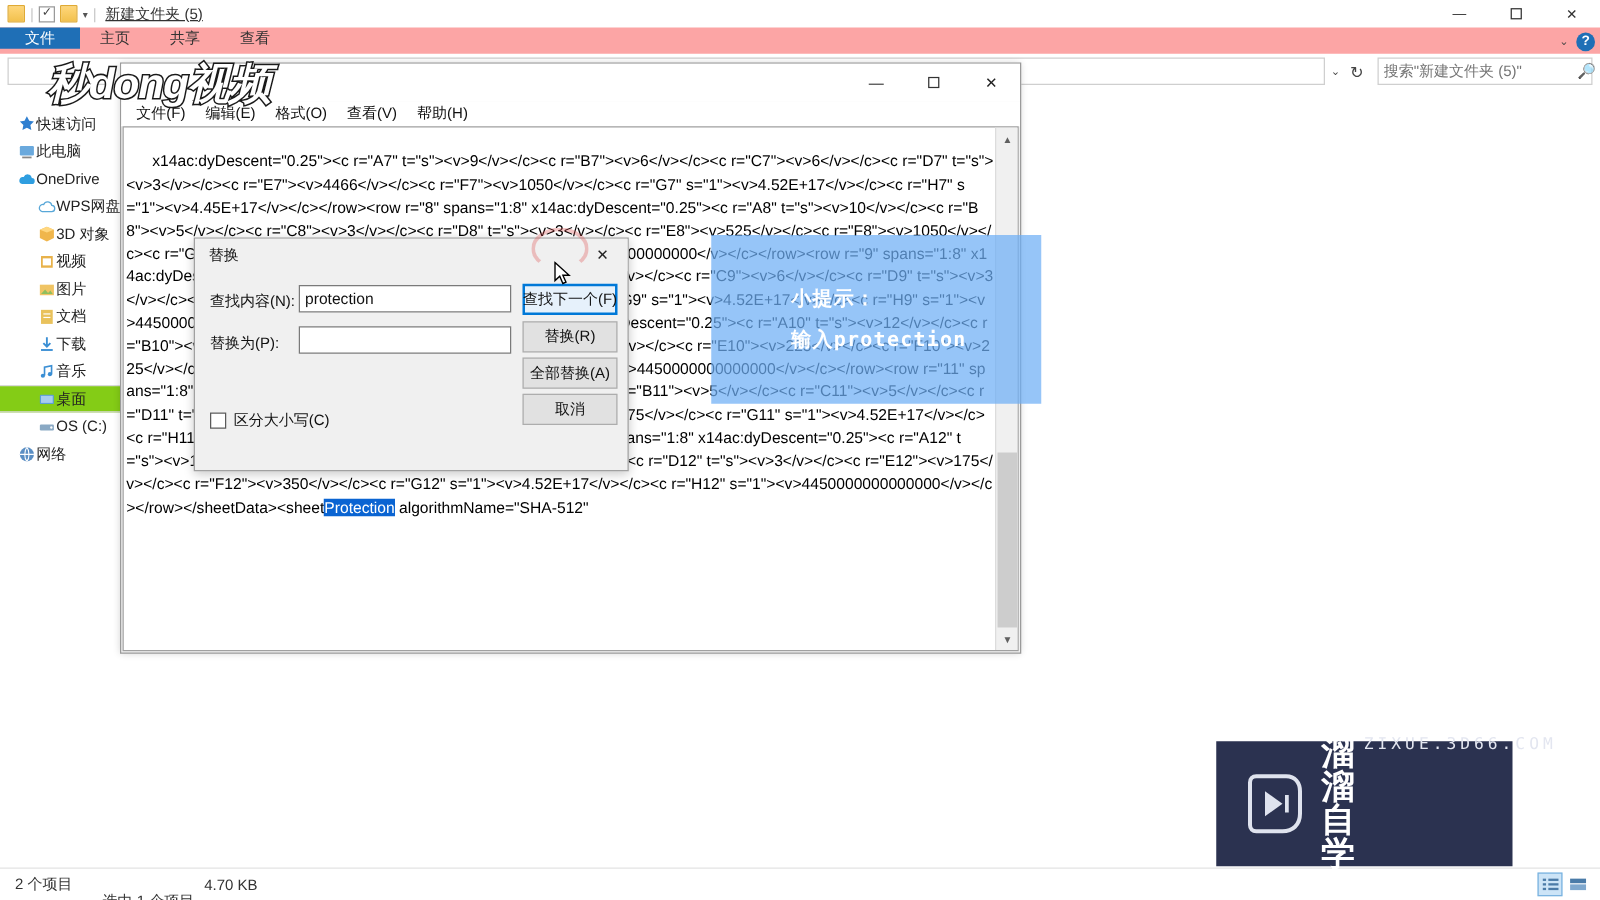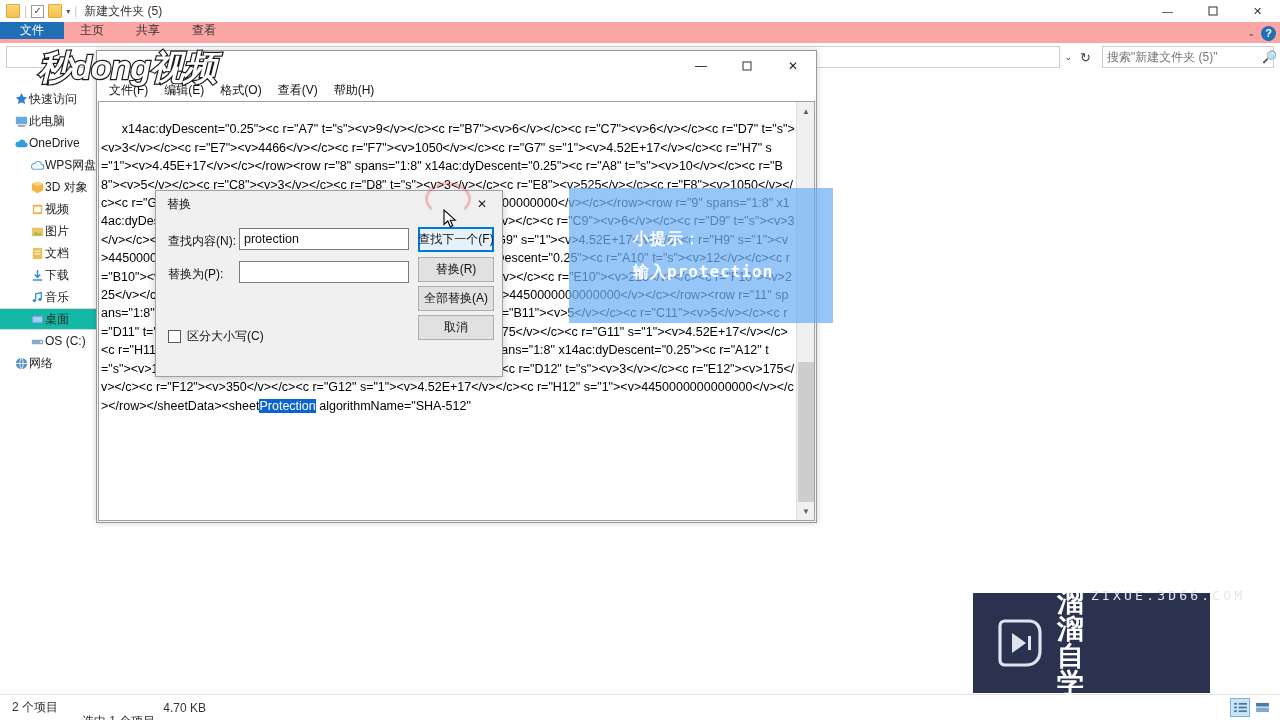--- a/index.html
+++ b/index.html
@@ -24,21 +24,21 @@
     background: linear-gradient(180deg,#ffd77a 0%,#f2c14e 100%);
     border: 1px solid #e0aa33; border-radius: 1px;
   }
   .check-ico {
     width: 13px; height: 13px; border: 1px solid #9a9a9a; background: #fff;
     display: flex; align-items: center; justify-content: center;
     font-size: 10px; color: #444; line-height: 1;
   }
   .qat-sep { color: #c8c8c8; font-size: 12px; }
   .qat-caret { font-size: 8px; color: #555; }
-  .qat-title { font-size: 12px; color: #333; margin-left: 3px; white-space: nowrap; }
+  .qat-title { font-size: 12px; color: #333; margin-left: 3px; white-space: nowrap; text-decoration: underline; }
 
   .win-ctl {
     position: absolute; top: 0; right: 0; height: 22px; display: flex;
   }
   .win-btn {
     width: 45px; height: 22px; display: flex; align-items: center;
     justify-content: center; font-size: 11px; color: #333;
   }
 
   .ribbon-tabs {
@@ -87,21 +87,21 @@
   
   .navpane {
     position: absolute; top: 76px; left: 0; width: 180px; bottom: 26px;
     background: #ffffff; padding-top: 12px; overflow: hidden;
   }
   .nav-item {
     height: 22px; display: flex; align-items: center; gap: 0;
     padding-left: 14px; font-size: 12px; color: #222; white-space: nowrap;
   }
   .nav-item.lvl2 { padding-left: 30px; }
-  .nav-item.sel { background: #14b8a6; border-top:1px solid #d9d9d9; border-bottom:1px solid #d9d9d9;}
+  .nav-item.sel { background: #84cc16; border-top:1px solid #d9d9d9; border-bottom:1px solid #d9d9d9;}
   .ni { width: 15px; height: 15px; flex: 0 0 auto; position: relative; }
 
   .content-pane {
     position: absolute; top: 76px; left: 180px; right: 0; bottom: 26px;
     background: #ffffff;
   }
 
   .statusbar {
     position: absolute; left: 0; right: 0; bottom: 0; height: 26px;
     border-top: 1px solid #e3e3e3; background: #fff;

